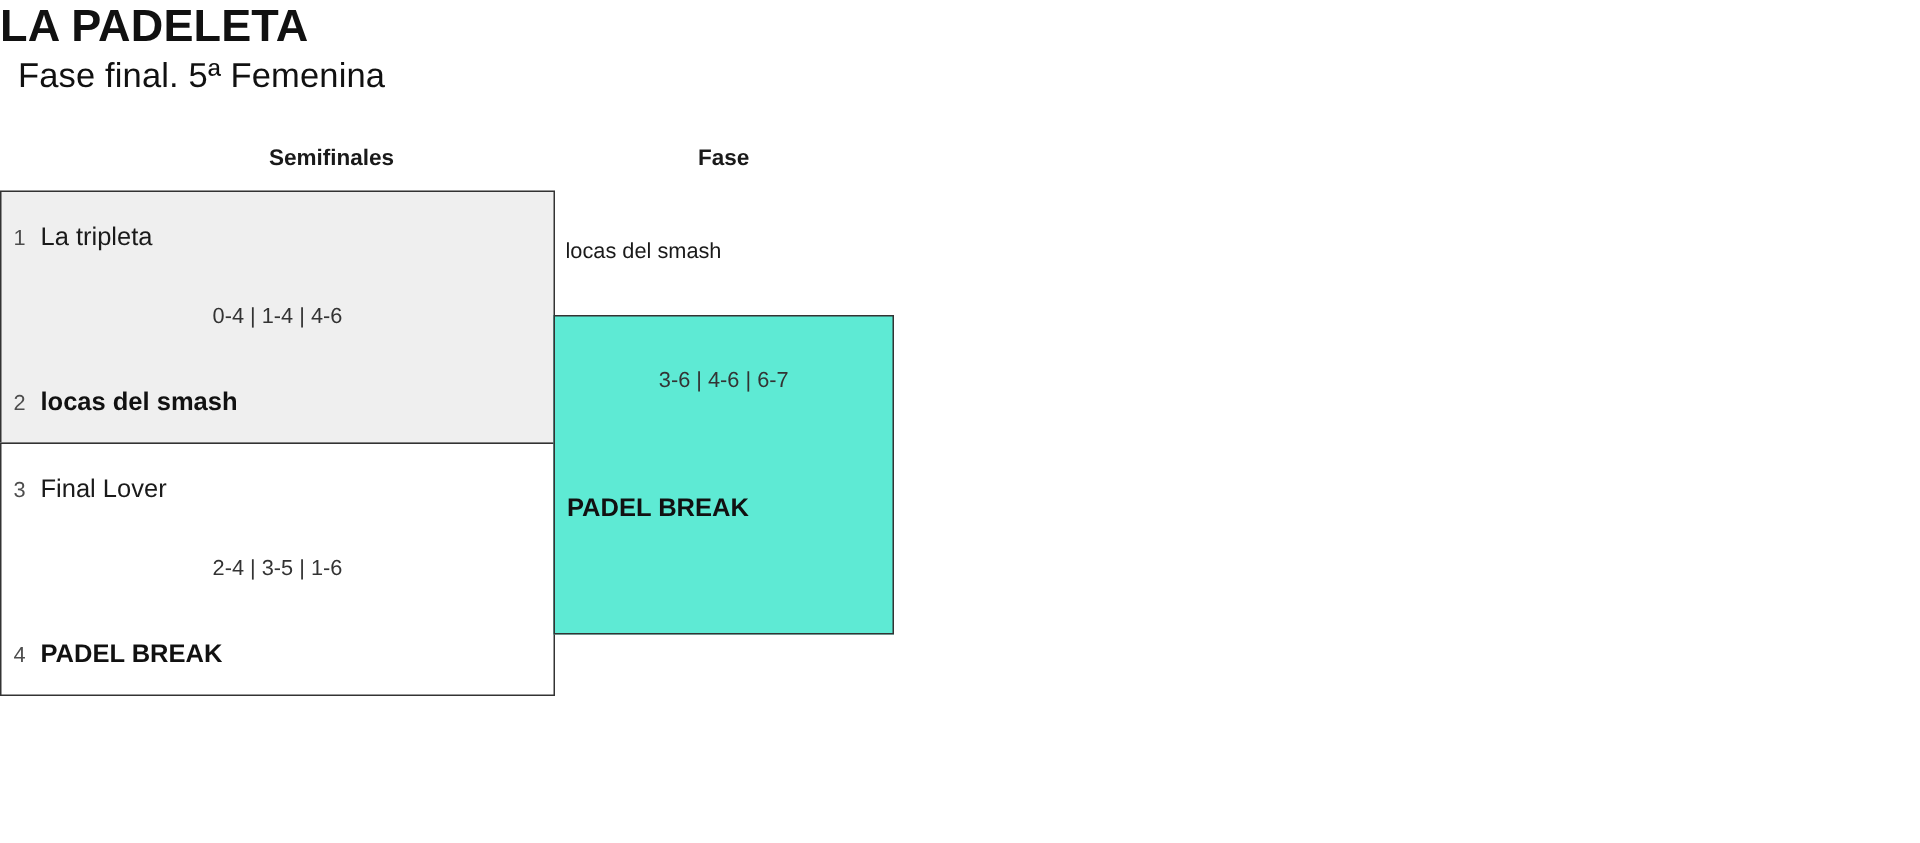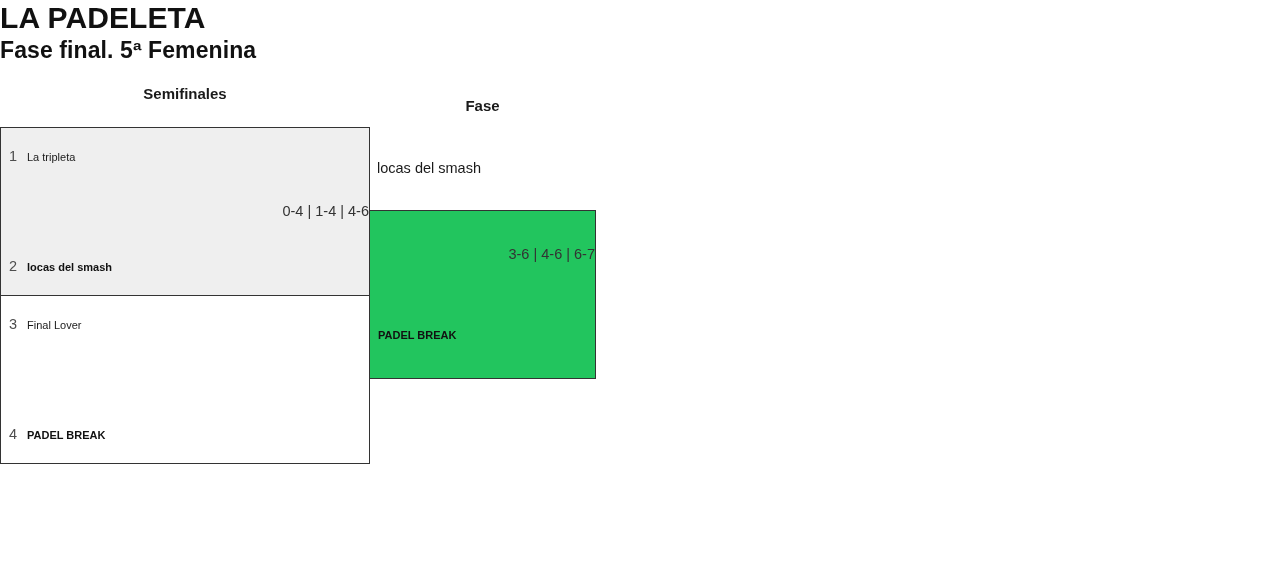--- a/index.html
+++ b/index.html
@@ -32,25 +32,26 @@
   .tournament-title {
     font-size: 30px;
     font-weight: bold;
     line-height: 32px;
     color: #111111;
     letter-spacing: 0.1px;
     white-space: nowrap;
   }
   .tournament-subtitle {
     font-size: 23px;
-    font-weight: bold;
+    font-weight: normal;
     line-height: 32px;
     color: #111111;
     letter-spacing: 0.1px;
     white-space: nowrap;
+    margin-left: 12px;
   }
 
   
   .brand-logo {
     position: absolute;
     right: 7px;
     top: 5px;
     width: 226px;
     height: 62px;
   }
@@ -62,22 +63,23 @@
   .round-header {
     position: absolute;
     font-size: 15px;
     font-weight: bold;
     color: #1a1a1a;
     text-align: center;
     white-space: nowrap;
   }
   .round-header.semis {
     left: 0;
-    top: 85px;
+    top: 97px;
     width: 370px;
+    padding-left: 36px;
   }
   .round-header.final {
     left: 369px;
     top: 97px;
     width: 227px;
   }
 
   
   .bracket {
     position: absolute;
@@ -103,22 +105,22 @@
     left: 0;
     top: 295px;
     width: 370px;
     height: 169px;
     background: #ffffff;
   }
   .match.final-match {
     left: 369px;
     top: 210px;
     width: 227px;
-    height: 169px;
-    background: #22c55e;
+    height: 213px;
+    background: #5eead4;
   }
 
   .team-row {
     position: absolute;
     left: 0;
     display: flex;
     align-items: baseline;
     white-space: nowrap;
   }
   .team-row.top {
@@ -130,35 +132,35 @@
   .seed {
     display: inline-block;
     width: 18px;
     padding-left: 8px;
     box-sizing: content-box;
     font-size: 14.5px;
     color: #4d4d4d;
     font-weight: normal;
   }
   .team-name {
-    font-size: 11px;
+    font-size: 17px;
     color: #1a1a1a;
     font-weight: normal;
   }
   .team-name.winner {
     font-weight: bold;
     color: #111111;
   }
 
   .score {
     position: absolute;
     left: 0;
     top: 75px;
     width: 100%;
-    text-align: right;
+    text-align: center;
     font-size: 14.5px;
     color: #333333;
     white-space: nowrap;
   }
 
   
   .final-loser {
     position: absolute;
     left: 377px;
     top: 160px;
@@ -204,20 +206,21 @@
       <span class="seed">2</span>
       <span class="team-name winner">locas del smash</span>
     </div>
   </div>
 
   <div class="match semi-2">
     <div class="team-row top">
       <span class="seed">3</span>
       <span class="team-name">Final Lover</span>
     </div>
+    <div class="score">2-4 | 3-5 | 1-6</div>
     <div class="team-row bottom">
       <span class="seed">4</span>
       <span class="team-name winner">PADEL BREAK</span>
     </div>
   </div>
 
   <div class="final-loser">locas del smash</div>
 
   <div class="match final-match">
     <div class="score">3-6 | 4-6 | 6-7</div>

